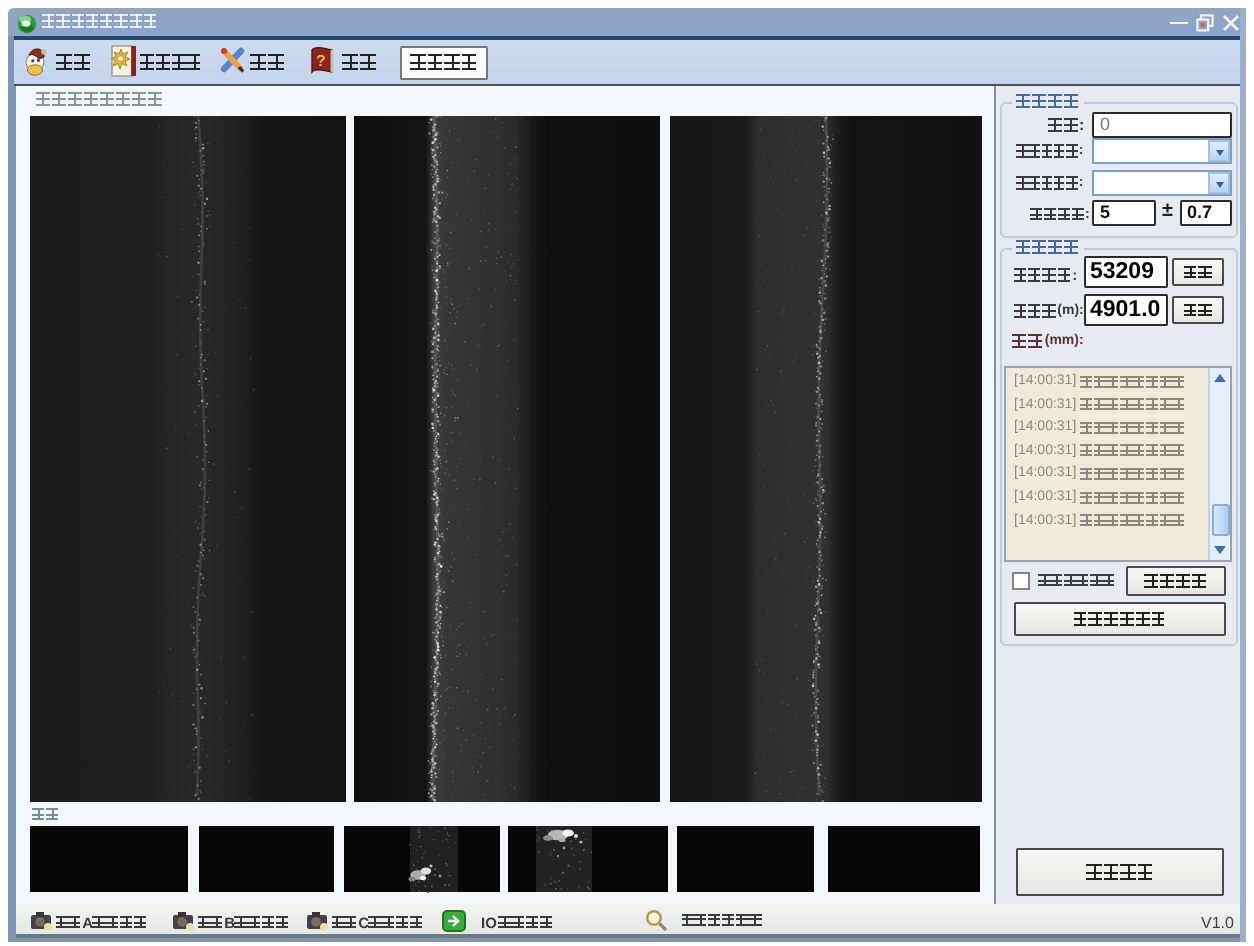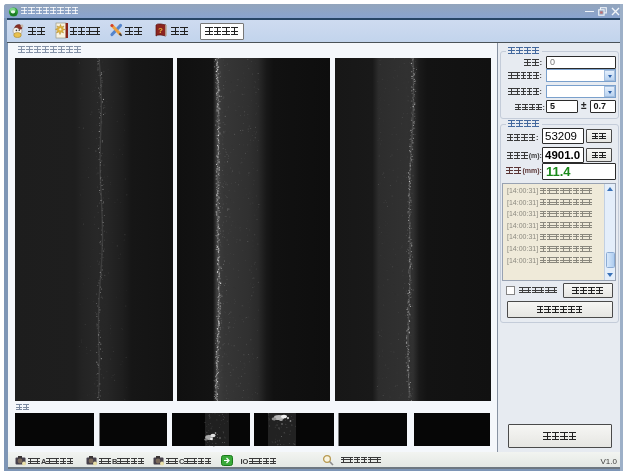--- a/index.html
+++ b/index.html
@@ -2254,42 +2254,41 @@
           <i class="g" style="width:7px;height:7px"></i>
           <i class="g" style="width:7px;height:7px"></i>
         </span>
    <span class="lbl" style="left:9px;top:90.5px">
           <i class="g" style="--c:#3a3a3a;width:6.6px;height:7px;margin-right:0.8px"></i>
           <i class="g" style="--c:#3a3a3a;width:6.6px;height:7px;margin-right:0.8px"></i>
           <i class="g" style="--c:#3a3a3a;width:6.6px;height:7px;margin-right:0.8px"></i>
           <i class="g" style="--c:#3a3a3a;width:6.6px;height:7px;margin-right:0.8px"></i>
           <b style="font-size:7.5px;color:#3a3a3a">:</b>
         </span>
-   <div class="tb" style="left:44.5px;top:85.5px;width:42px;height:16px;font-weight:normal;font-size:11.5px;color:#000;padding-left:2px;line-height:14.5px">53209</div>
+   <div class="tb" style="left:44.5px;top:85.5px;width:42px;height:16px;font-weight:bold;font-size:11.5px;color:#000;padding-left:2px;line-height:14.5px">53209</div>
    <div class="btn" style="left:88.5px;top:86.5px;width:26px;height:14px">
           <i class="g" style="--c:#222;width:6.5px;height:6.5px"></i>
           <i class="g" style="--c:#222;width:6.5px;height:6.5px"></i>
         </div>
    <span class="lbl" style="left:9px;top:109px">
           <i class="g" style="--c:#3a3a3a;width:6.6px;height:7px;margin-right:0.8px"></i>
           <i class="g" style="--c:#3a3a3a;width:6.6px;height:7px;margin-right:0.8px"></i>
           <i class="g" style="--c:#3a3a3a;width:6.6px;height:7px;margin-right:0.8px"></i>
           <b style="font-size:7px;color:#3a3a3a">(m):</b>
         </span>
    <div class="tb" style="left:44.5px;top:104.5px;width:42px;height:16px;font-weight:bold;font-size:11.5px;color:#000;padding-left:2px;line-height:14.5px">4901.0</div>
    <div class="btn" style="left:88.5px;top:105.5px;width:26px;height:14px">
           <i class="g" style="--c:#222;width:6.5px;height:6.5px"></i>
           <i class="g" style="--c:#222;width:6.5px;height:6.5px"></i>
         </div>
    <span class="lbl" style="left:8.5px;top:124px">
           <i class="g" style="--c:#5a3434;width:7.2px;height:7.2px"></i>
           <i class="g" style="--c:#5a3434;width:7.2px;height:7.2px"></i>
           <b style="font-size:7px;color:#5a3434">(mm):</b>
         </span>
-   <div class="tb" style="left:44.5px;top:120.5px;width:74px;height:17px;font-weight:bold;font-size:13px;color:#1a8a1a;padding-left:3px;line-height:15px">11.4</div>
    <div class="abs" style="left:4.5px;top:140.5px;width:114px;height:98px;background:#efead9;border:1px solid #98a2b2">
     <div class="abs" style="left:4px;top:3.0px;font-size:7px;color:#8c8a80;white-space:nowrap;display:flex;align-items:center">[14:00:31]&nbsp;<i class="g" style="--c:#8a887e;width:6px;height:6px;margin-right:0.6px"></i><i class="g" style="--c:#8a887e;width:6px;height:6px;margin-right:0.6px"></i><i class="g" style="--c:#8a887e;width:6px;height:6px;margin-right:0.6px"></i><i class="g" style="--c:#8a887e;width:6px;height:6px;margin-right:0.6px"></i><i class="g" style="--c:#8a887e;width:6px;height:6px;margin-right:0.6px"></i><i class="g" style="--c:#8a887e;width:6px;height:6px;margin-right:0.6px"></i><i class="g" style="--c:#8a887e;width:6px;height:6px;margin-right:0.6px"></i><i class="g" style="--c:#8a887e;width:6px;height:6px;margin-right:0.6px"></i></div>
           <div class="abs" style="left:4px;top:14.6px;font-size:7px;color:#8c8a80;white-space:nowrap;display:flex;align-items:center">[14:00:31]&nbsp;<i class="g" style="--c:#8a887e;width:6px;height:6px;margin-right:0.6px"></i><i class="g" style="--c:#8a887e;width:6px;height:6px;margin-right:0.6px"></i><i class="g" style="--c:#8a887e;width:6px;height:6px;margin-right:0.6px"></i><i class="g" style="--c:#8a887e;width:6px;height:6px;margin-right:0.6px"></i><i class="g" style="--c:#8a887e;width:6px;height:6px;margin-right:0.6px"></i><i class="g" style="--c:#8a887e;width:6px;height:6px;margin-right:0.6px"></i><i class="g" style="--c:#8a887e;width:6px;height:6px;margin-right:0.6px"></i><i class="g" style="--c:#8a887e;width:6px;height:6px;margin-right:0.6px"></i></div>
           <div class="abs" style="left:4px;top:26.2px;font-size:7px;color:#8c8a80;white-space:nowrap;display:flex;align-items:center">[14:00:31]&nbsp;<i class="g" style="--c:#8a887e;width:6px;height:6px;margin-right:0.6px"></i><i class="g" style="--c:#8a887e;width:6px;height:6px;margin-right:0.6px"></i><i class="g" style="--c:#8a887e;width:6px;height:6px;margin-right:0.6px"></i><i class="g" style="--c:#8a887e;width:6px;height:6px;margin-right:0.6px"></i><i class="g" style="--c:#8a887e;width:6px;height:6px;margin-right:0.6px"></i><i class="g" style="--c:#8a887e;width:6px;height:6px;margin-right:0.6px"></i><i class="g" style="--c:#8a887e;width:6px;height:6px;margin-right:0.6px"></i><i class="g" style="--c:#8a887e;width:6px;height:6px;margin-right:0.6px"></i></div>
           <div class="abs" style="left:4px;top:37.8px;font-size:7px;color:#8c8a80;white-space:nowrap;display:flex;align-items:center">[14:00:31]&nbsp;<i class="g" style="--c:#8a887e;width:6px;height:6px;margin-right:0.6px"></i><i class="g" style="--c:#8a887e;width:6px;height:6px;margin-right:0.6px"></i><i class="g" style="--c:#8a887e;width:6px;height:6px;margin-right:0.6px"></i><i class="g" style="--c:#8a887e;width:6px;height:6px;margin-right:0.6px"></i><i class="g" style="--c:#8a887e;width:6px;height:6px;margin-right:0.6px"></i><i class="g" style="--c:#8a887e;width:6px;height:6px;margin-right:0.6px"></i><i class="g" style="--c:#8a887e;width:6px;height:6px;margin-right:0.6px"></i><i class="g" style="--c:#8a887e;width:6px;height:6px;margin-right:0.6px"></i></div>
           <div class="abs" style="left:4px;top:49.4px;font-size:7px;color:#8c8a80;white-space:nowrap;display:flex;align-items:center">[14:00:31]&nbsp;<i class="g" style="--c:#8a887e;width:6px;height:6px;margin-right:0.6px"></i><i class="g" style="--c:#8a887e;width:6px;height:6px;margin-right:0.6px"></i><i class="g" style="--c:#8a887e;width:6px;height:6px;margin-right:0.6px"></i><i class="g" style="--c:#8a887e;width:6px;height:6px;margin-right:0.6px"></i><i class="g" style="--c:#8a887e;width:6px;height:6px;margin-right:0.6px"></i><i class="g" style="--c:#8a887e;width:6px;height:6px;margin-right:0.6px"></i><i class="g" style="--c:#8a887e;width:6px;height:6px;margin-right:0.6px"></i><i class="g" style="--c:#8a887e;width:6px;height:6px;margin-right:0.6px"></i></div>
           <div class="abs" style="left:4px;top:61.0px;font-size:7px;color:#8c8a80;white-space:nowrap;display:flex;align-items:center">[14:00:31]&nbsp;<i class="g" style="--c:#8a887e;width:6px;height:6px;margin-right:0.6px"></i><i class="g" style="--c:#8a887e;width:6px;height:6px;margin-right:0.6px"></i><i class="g" style="--c:#8a887e;width:6px;height:6px;margin-right:0.6px"></i><i class="g" style="--c:#8a887e;width:6px;height:6px;margin-right:0.6px"></i><i class="g" style="--c:#8a887e;width:6px;height:6px;margin-right:0.6px"></i><i class="g" style="--c:#8a887e;width:6px;height:6px;margin-right:0.6px"></i><i class="g" style="--c:#8a887e;width:6px;height:6px;margin-right:0.6px"></i><i class="g" style="--c:#8a887e;width:6px;height:6px;margin-right:0.6px"></i></div>
           <div class="abs" style="left:4px;top:72.6px;font-size:7px;color:#8c8a80;white-space:nowrap;display:flex;align-items:center">[14:00:31]&nbsp;<i class="g" style="--c:#8a887e;width:6px;height:6px;margin-right:0.6px"></i><i class="g" style="--c:#8a887e;width:6px;height:6px;margin-right:0.6px"></i><i class="g" style="--c:#8a887e;width:6px;height:6px;margin-right:0.6px"></i><i class="g" style="--c:#8a887e;width:6px;height:6px;margin-right:0.6px"></i><i class="g" style="--c:#8a887e;width:6px;height:6px;margin-right:0.6px"></i><i class="g" style="--c:#8a887e;width:6px;height:6px;margin-right:0.6px"></i><i class="g" style="--c:#8a887e;width:6px;height:6px;margin-right:0.6px"></i><i class="g" style="--c:#8a887e;width:6px;height:6px;margin-right:0.6px"></i></div>
     <div class="abs" style="right:0;top:0;bottom:0;width:11px;background:#e4eefa;border-left:1px solid #c2d0e2">
       <div class="abs" style="left:2px;top:3px;border-left:3.5px solid transparent;border-right:3.5px solid transparent;border-bottom:4.5px solid #3a72b8"></div>

